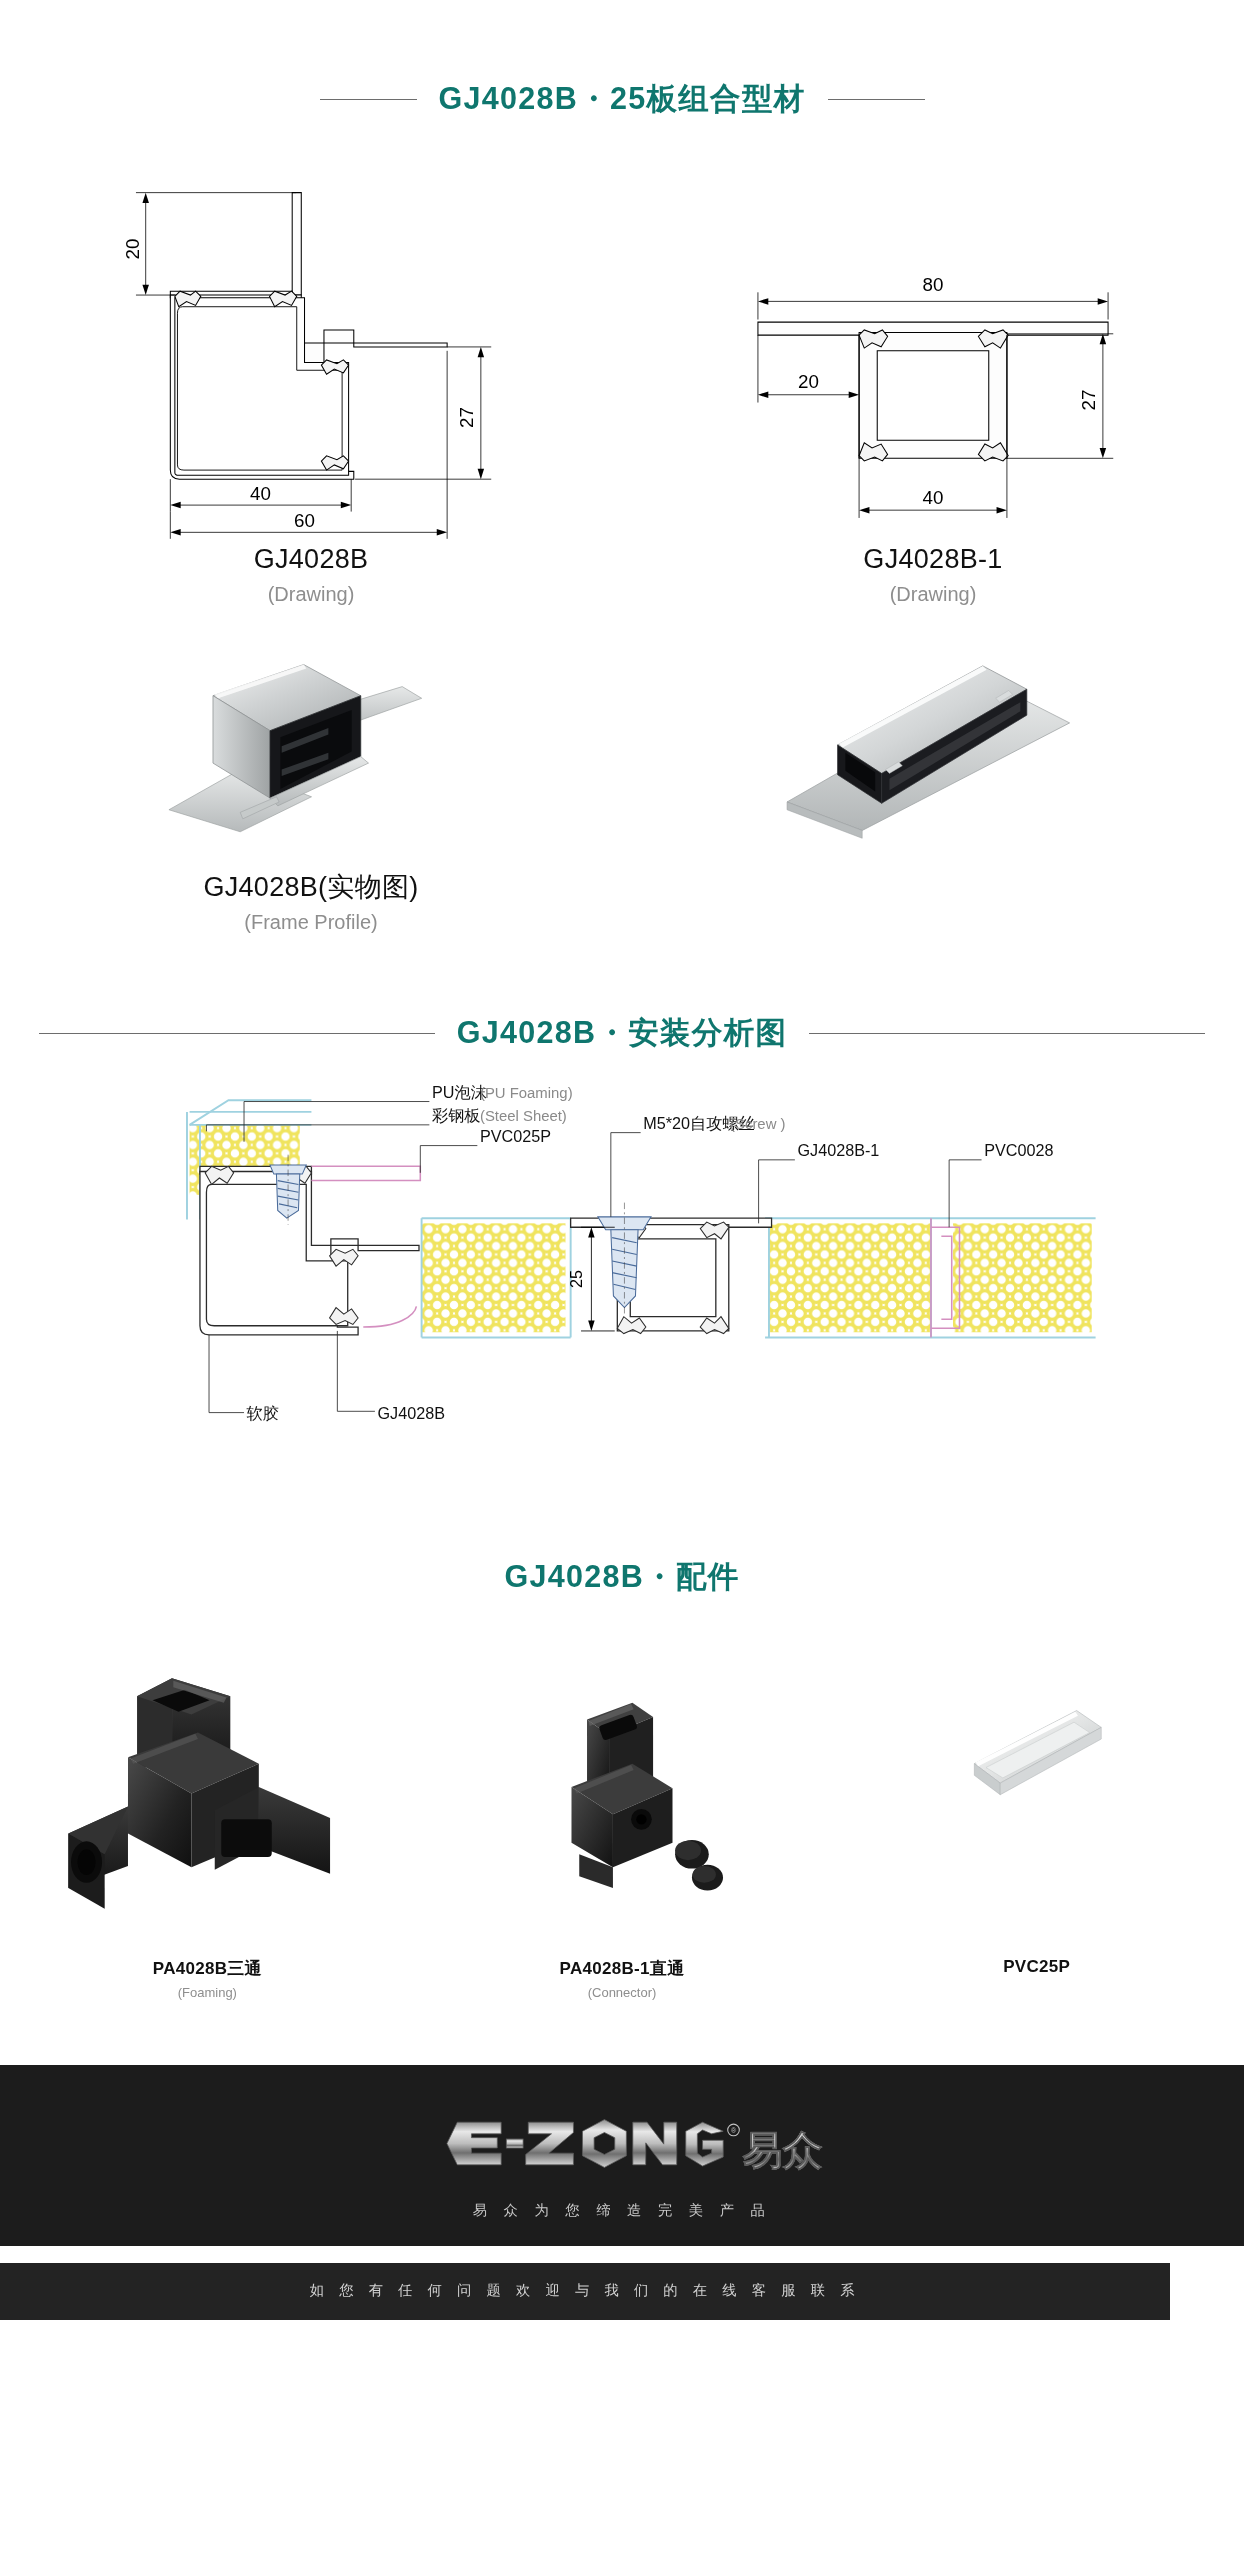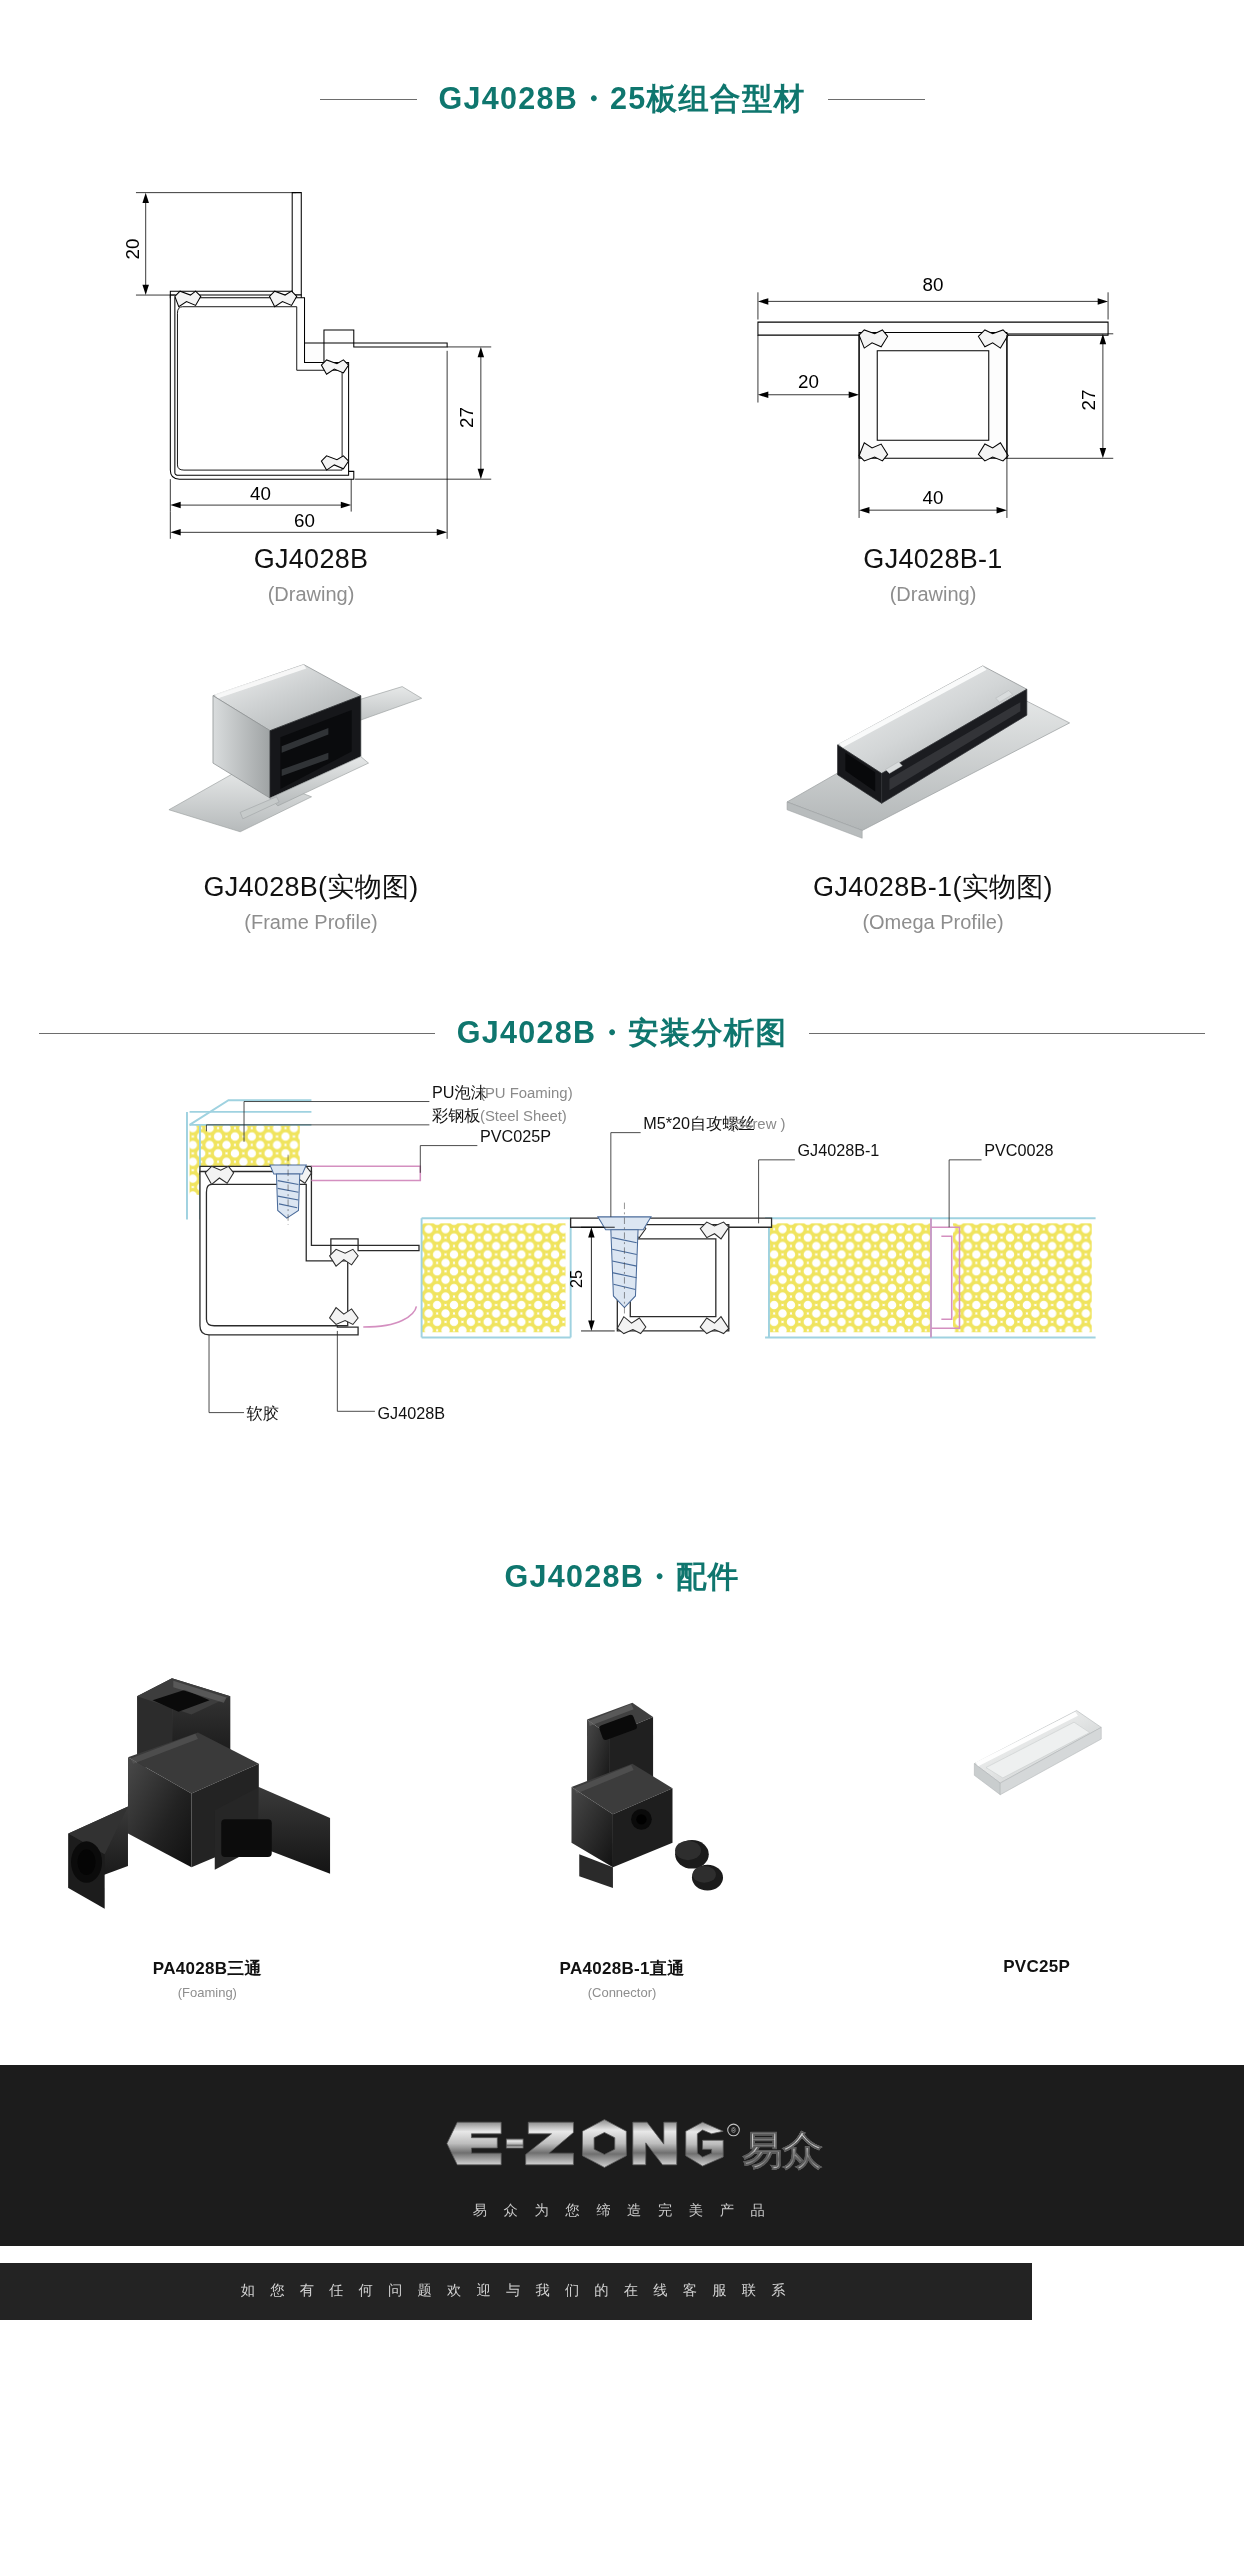--- a/index.html
+++ b/index.html
@@ -110,21 +110,21 @@
   .logo-line { display: flex; justify-content: center; align-items: center; }
   .tagline {
     margin-top: 22px;
     font-size: 14.3px;
     letter-spacing: 6.5px;
     color: #c9c9c9;
     font-family: "Liberation Serif", serif;
   }
   .footer-divider { width: 1244px; height: 17px; background: #ffffff; }
   .footer-bottom {
-    width: 1032px;
+    width: 1170px;
     background: #232323;
     padding: 18px 0 19.4px;
     text-align: center;
   }
   .footer-bottom .txt {
     font-size: 14.3px;
     letter-spacing: 5.8px;
     color: #d2d2d2;
     font-family: "Liberation Serif", serif;
   }
@@ -349,24 +349,20 @@
         <path d="M124 180 L170 210 L170 240 L124 208 Z" fill="#08090b"></path>
 
         <path d="M180 212 L404 82 L404 122 L180 258 Z" fill="#1b1c20" stroke="#303236" stroke-width="1.1"></path>
         <path d="M192 220 L394 102 L394 116 L192 238 Z" fill="#47494d" opacity=".55"></path>
 
         <path d="M114 166 L336 46 L342 52 L120 172 Z" fill="#fcfdfd" opacity=".9"></path>
 
         <path d="M186 206 L206 194 L212 200 L192 212 Z" fill="#d9dcdd" stroke="#a3a7a8" stroke-width="0.6"></path>
         <path d="M356 96 L376 84 L382 90 L362 102 Z" fill="#d9dcdd" stroke="#a3a7a8" stroke-width="0.6"></path>
       </svg>
-      <div class="caption" style="margin-top:22px">
-        <div class="cap-main">GJ4028B-1(实物图)</div>
-        <div class="cap-sub">(Omega Profile)</div>
-      </div>
     </div>
   </div>
 
   <div class="spacer-lg"></div>
 
   <div class="section-head sec2">
     <div class="rule"></div>
     <div class="title">GJ4028B・安装分析图</div>
     <div class="rule"></div>
   </div>

